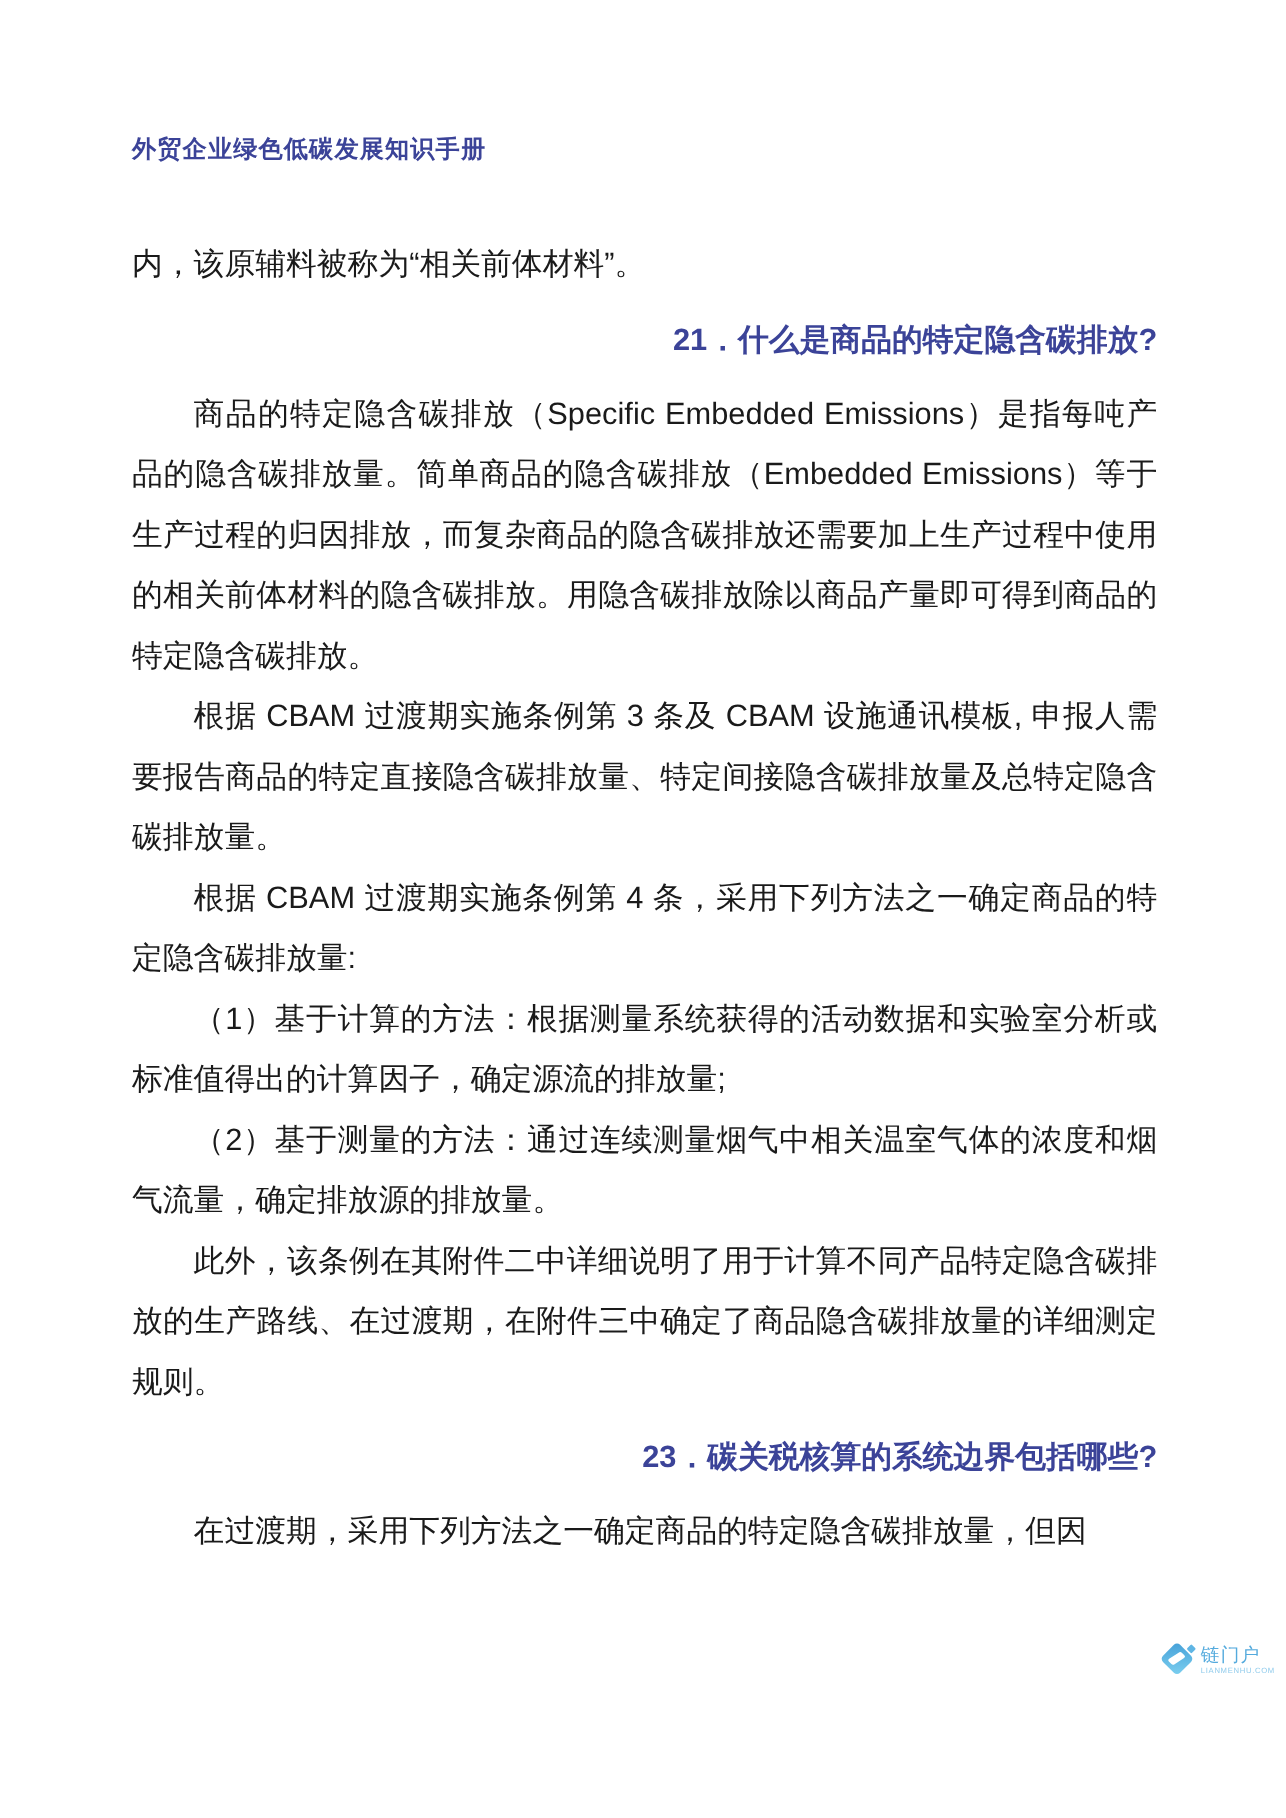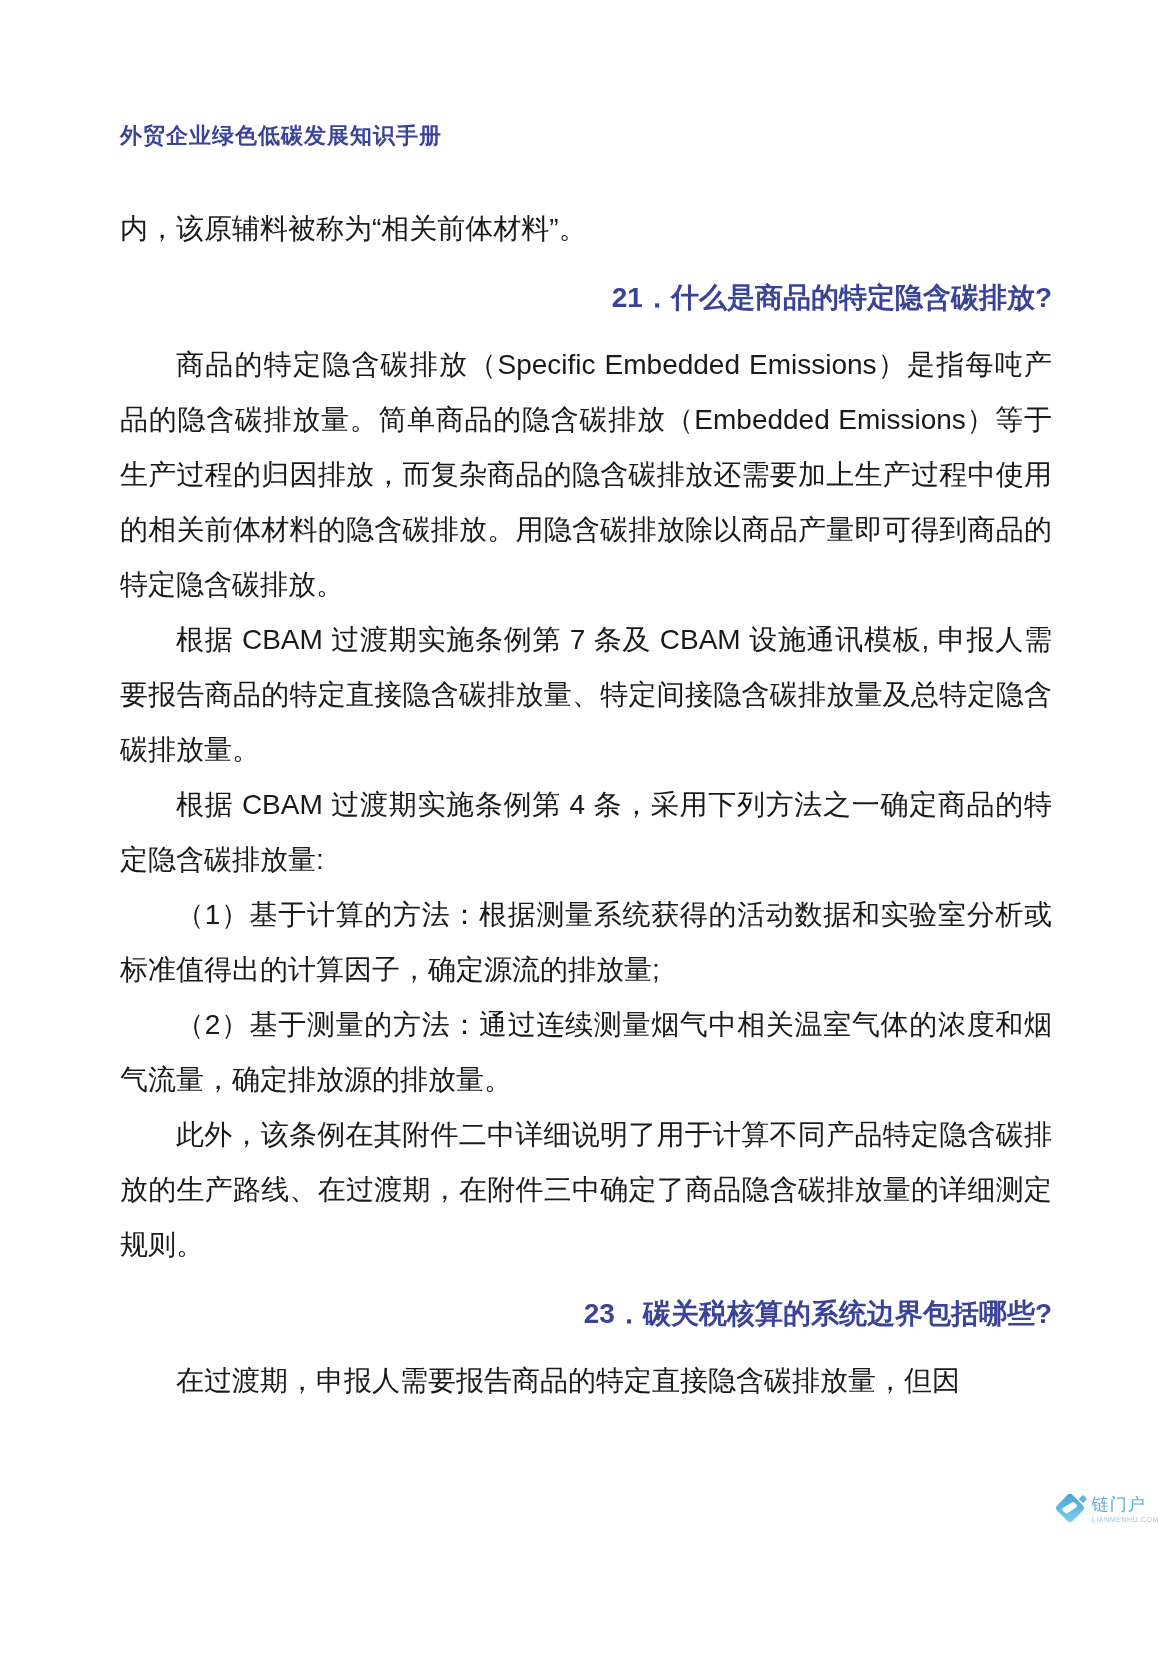--- a/index.html
+++ b/index.html
@@ -20,21 +20,21 @@
     left: 120px;
     top: 121px;
     font-size: 22px;
     font-weight: bold;
     color: #3B4398;
     letter-spacing: 1px;
   }
   .content {
     position: absolute;
     left: 120px;
-    top: 201px;
+    top: 212px;
     width: 932px;
     color: #1a1a1a;
     font-size: 28px;
     line-height: 55px;
     text-align: justify;
   }
   .para {
     margin: 0;
     text-indent: 2em;
   }
@@ -130,34 +130,34 @@
 
   <div class="booklet-header">外贸企业绿色低碳发展知识手册</div>
 
   <div class="content">
     <p class="para no-indent">内，该原辅料被称为“相关前体材料”。</p>
 
     <h2 class="section-heading">21．什么是商品的特定隐含碳排放?</h2>
 
     <p class="para">商品的特定隐含碳排放（Specific Embedded Emissions）是指每吨产品的隐含碳排放量。简单商品的隐含碳排放（Embedded Emissions）等于生产过程的归因排放，而复杂商品的隐含碳排放还需要加上生产过程中使用的相关前体材料的隐含碳排放。用隐含碳排放除以商品产量即可得到商品的特定隐含碳排放。</p>
 
-    <p class="para">根据 CBAM 过渡期实施条例第 7 条及 CBAM 设施通讯模板, 申报人需要报告商品的特定直接隐含碳排放量、特定间接隐含碳排放量及总特定隐含碳排放量。</p>
+    <p class="para">根据 CBAM 过渡期实施条例第 3 条及 CBAM 设施通讯模板, 申报人需要报告商品的特定直接隐含碳排放量、特定间接隐含碳排放量及总特定隐含碳排放量。</p>
 
 
     <p class="para">根据 CBAM 过渡期实施条例第 4 条，采用下列方法之一确定商品的特定隐含碳排放量:</p>
 
     <p class="para">（1）基于计算的方法：根据测量系统获得的活动数据和实验室分析或标准值得出的计算因子，确定源流的排放量;</p>
 
     <p class="para">（2）基于测量的方法：通过连续测量烟气中相关温室气体的浓度和烟气流量，确定排放源的排放量。</p>
 
     <p class="para">此外，该条例在其附件二中详细说明了用于计算不同产品特定隐含碳排放的生产路线、在过渡期，在附件三中确定了商品隐含碳排放量的详细测定规则。</p>
 
     <h2 class="section-heading">23．碳关税核算的系统边界包括哪些?</h2>
 
-    <p class="para">在过渡期，申报人需要报告商品的特定直接隐含碳排放量，但因</p>
+    <p class="para">在过渡期，采用下列方法之一确定商品的特定隐含碳排放量，但因</p>
   </div>
 
   <div class="page-number">13</div>
 
   <div class="watermark">
     <div class="wm-icon">
       <div class="wm-diamond"></div>
       <div class="wm-dot"></div>
     </div>
     <div class="wm-text">

